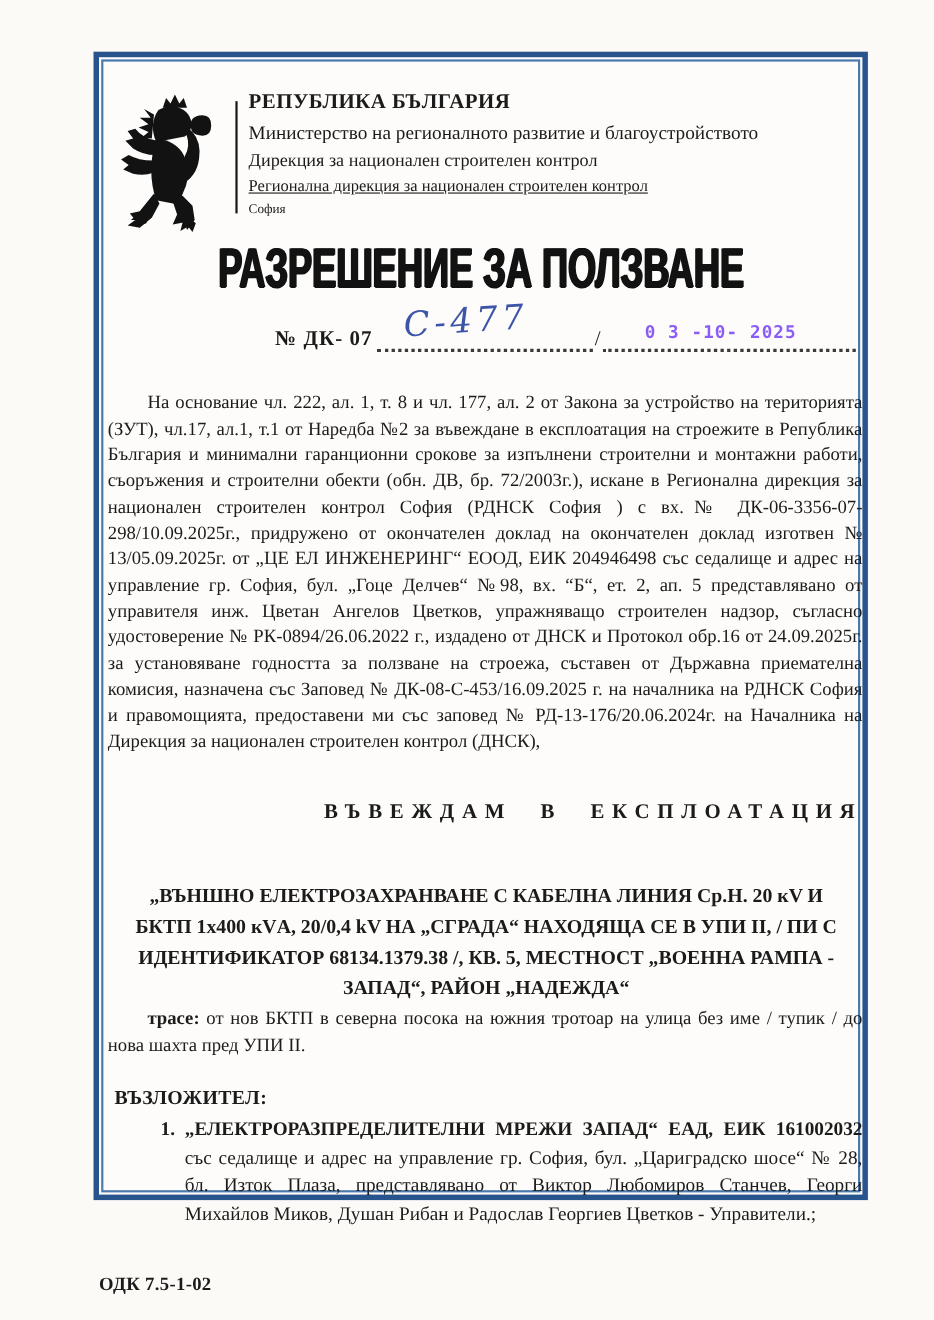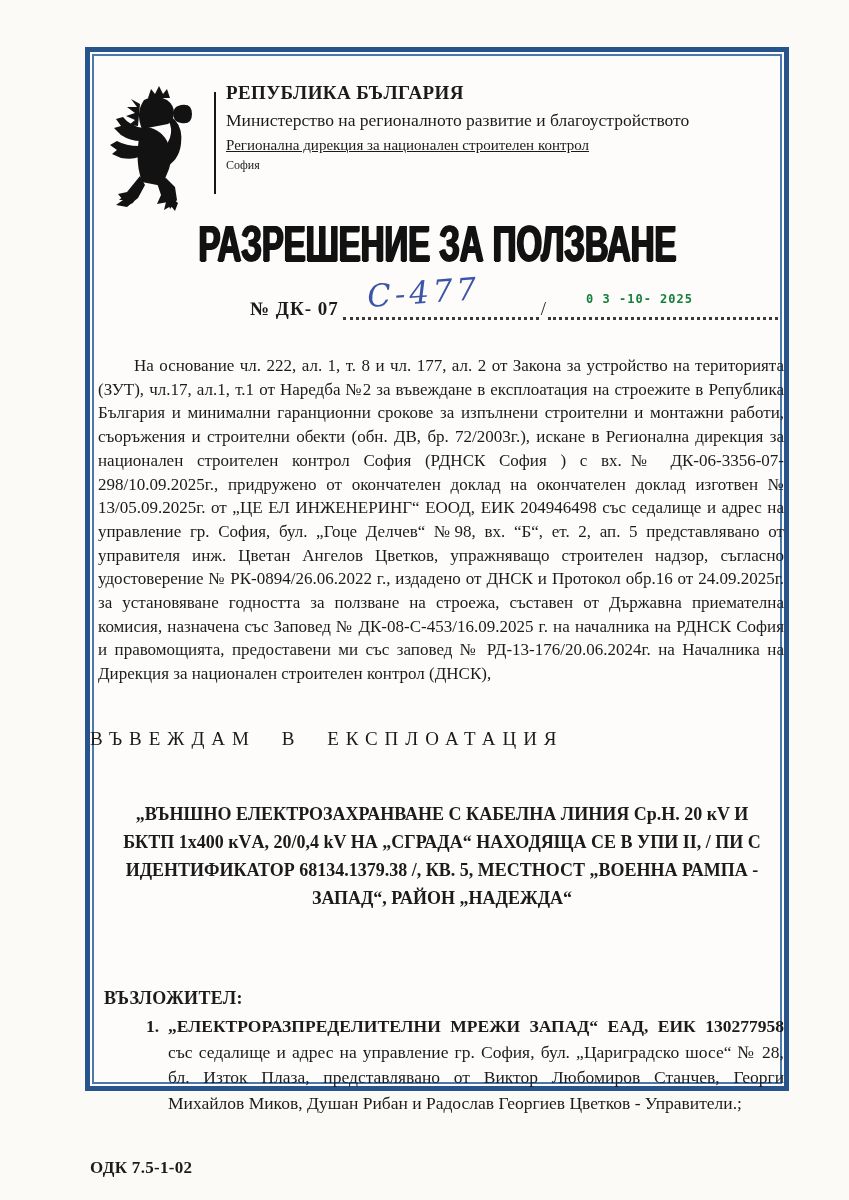--- a/index.html
+++ b/index.html
@@ -77,34 +77,34 @@
     position:absolute; left:24px; top:-40px;
     font-family:"DejaVu Serif", serif;
     font-style:italic; font-weight:500;
     font-size:31px; letter-spacing:4px;
     color:#3d55a8; transform:rotate(-4deg);
     white-space:nowrap;
   }
   .datestamp {
     position:absolute; left:38px; top:-22px;
     font-family:"DejaVu Sans Mono", monospace;
-    font-weight:700; font-size:12px; letter-spacing:1px;
-    color:#15803d; white-space:nowrap;
+    font-weight:700; font-size:16px; letter-spacing:1px;
+    color:#8b5cf6; white-space:nowrap;
   }
 
   
   .legal {
     position:absolute; left:8px; top:302px; width:686px;
     font-size:17px; line-height:23.7px;
     text-align:justify; text-indent:36px;
   }
 
   .decree {
     position:absolute; left:0; top:672px; width:100%;
-    text-align:left; font-weight:400; font-size:19px;
+    text-align:right; font-weight:700; font-size:19px;
     letter-spacing:7px; word-spacing:14px; line-height:29px;
   }
 
   .construction {
     position:absolute; left:22px; top:748px; width:660px;
     text-align:center; font-weight:700; font-size:18px;
     line-height:28px;
   }
 
   .route {
@@ -165,20 +165,21 @@
 
         <path d="M20 108 l-7 6 9 0 -4 6 9 -3 3 -7 z"></path>
         <path d="M60 116 l-2 8 7 -4 4 5 3 -8 -6 -5 z"></path>
       </g>
     </svg>
   </div>
   <div class="head-sep"></div>
   <div class="head-text">
     <div class="republic">РЕПУБЛИКА БЪЛГАРИЯ</div>
     <div class="ministry">Министерство на регионалното развитие и благоустройството</div>
+    <div class="directorate">Дирекция за национален строителен контрол</div>
     <div class="regional">Регионална дирекция за национален строителен контрол</div>
     <div class="city">София</div>
   </div>
 
   <div class="title-row">
     <span class="title-inner">РАЗРЕШЕНИЕ ЗА ПОЛЗВАНЕ</span>
   </div>
 
   <div class="numline">
     <span class="num-prefix">№ ДК- 07</span>
@@ -192,23 +193,24 @@
   </div>
 
   <p class="legal">На основание чл. 222, ал. 1, т. 8 и чл. 177, ал. 2 от Закона за устройство на територията (ЗУТ), чл.17, ал.1, т.1 от Наредба №2 за въвеждане в експлоатация на строежите в Република България и минимални гаранционни срокове за изпълнени строителни и монтажни работи, съоръжения и строителни обекти (обн. ДВ, бр. 72/2003г.), искане в Регионална дирекция за национален строителен контрол София (РДНСК София ) с вх.№ ДК-06-3356-07-298/10.09.2025г., придружено от окончателен доклад на окончателен доклад изготвен № 13/05.09.2025г. от „ЦЕ ЕЛ ИНЖЕНЕРИНГ“ ЕООД, ЕИК 204946498 със седалище и адрес на управление гр. София, бул. „Гоце Делчев“ №98, вх. “Б“, ет. 2, ап. 5 представлявано от управителя инж. Цветан Ангелов Цветков, упражняващо строителен надзор, съгласно удостоверение № РК-0894/26.06.2022 г., издадено от ДНСК и Протокол обр.16 от 24.09.2025г. за установяване годността за ползване на строежа, съставен от Държавна приемателна комисия, назначена със Заповед № ДК-08-С-453/16.09.2025 г. на началника на РДНСК София и правомощията, предоставени ми със заповед № РД-13-176/20.06.2024г. на Началника на Дирекция за национален строителен контрол (ДНСК),</p>
 
   <div class="decree">
     <div>ВЪВЕЖДАМ В ЕКСПЛОАТАЦИЯ</div>
   </div>
 
   <div class="construction">„ВЪНШНО ЕЛЕКТРОЗАХРАНВАНЕ С КАБЕЛНА ЛИНИЯ Ср.Н. 20 кV И БКТП 1х400 кVА, 20/0,4 kV НА „СГРАДА“ НАХОДЯЩА СЕ В УПИ II, / ПИ С ИДЕНТИФИКАТОР 68134.1379.38 /, КВ. 5, МЕСТНОСТ „ВОЕННА РАМПА - ЗАПАД“, РАЙОН „НАДЕЖДА“</div>
 
+  <p class="route"><b>трасе:</b><span> от нов БКТП в северна посока на южния тротоар на улица без име / тупик / до нова шахта пред УПИ II.</span></p>
 
   <div class="client-heading">ВЪЗЛОЖИТЕЛ:</div>
   <div class="client-list">
     <div class="client-item">
       <span class="client-num">1.</span>
-      <p class="client-text"><span class="client-name">„ЕЛЕКТРОРАЗПРЕДЕЛИТЕЛНИ МРЕЖИ ЗАПАД“ ЕАД, ЕИК 130277958 </span><span>със седалище и адрес на управление гр. София, бул. „Цариградско шосе“ № 28, бл. Изток Плаза, представлявано от Виктор Любомиров Станчев, Георги Михайлов Миков, Душан Рибан и Радослав Георгиев Цветков - Управители.;</span></p>
+      <p class="client-text"><span class="client-name">„ЕЛЕКТРОРАЗПРЕДЕЛИТЕЛНИ МРЕЖИ ЗАПАД“ ЕАД, ЕИК 161002032 </span><span>със седалище и адрес на управление гр. София, бул. „Цариградско шосе“ № 28, бл. Изток Плаза, представлявано от Виктор Любомиров Станчев, Георги Михайлов Миков, Душан Рибан и Радослав Георгиев Цветков - Управители.;</span></p>
     </div>
   </div>
 </div>
 
 <div class="form-code">ОДК 7.5-1-02</div>
 
 </body></html>

